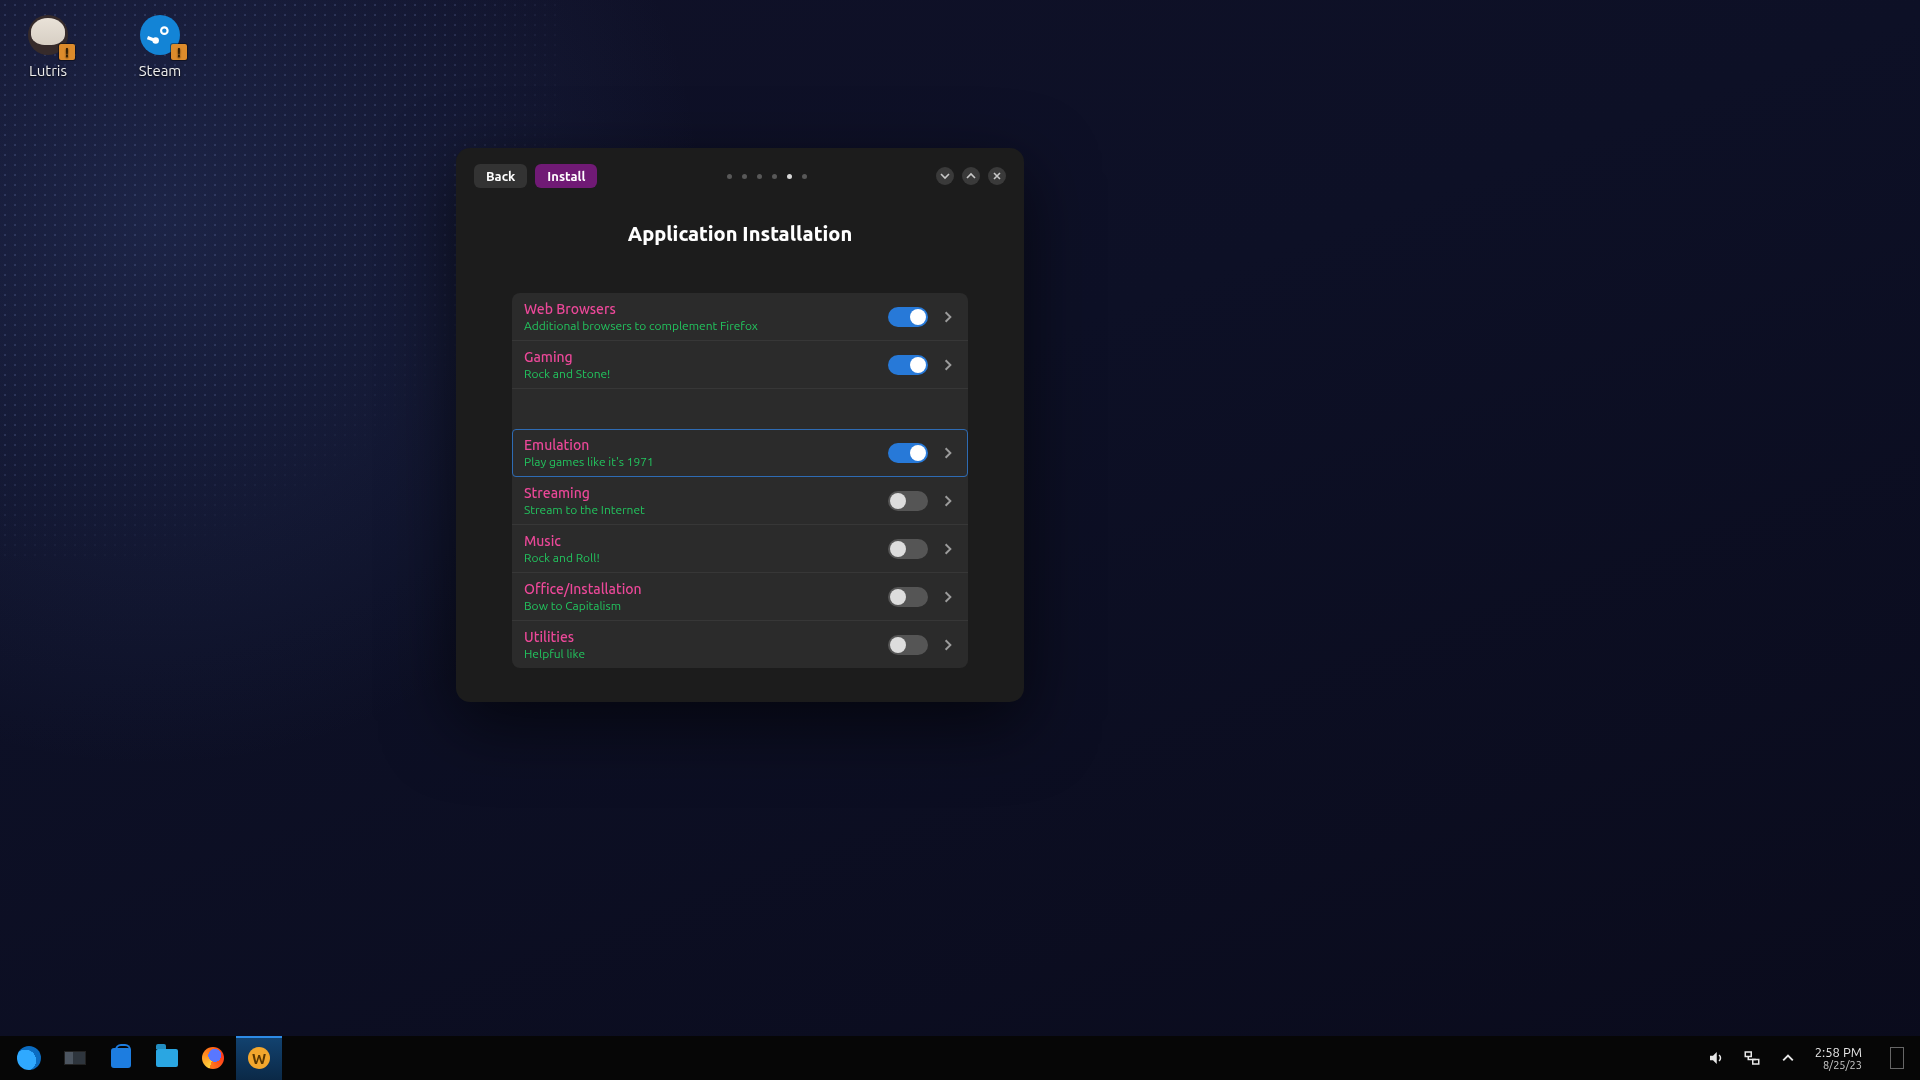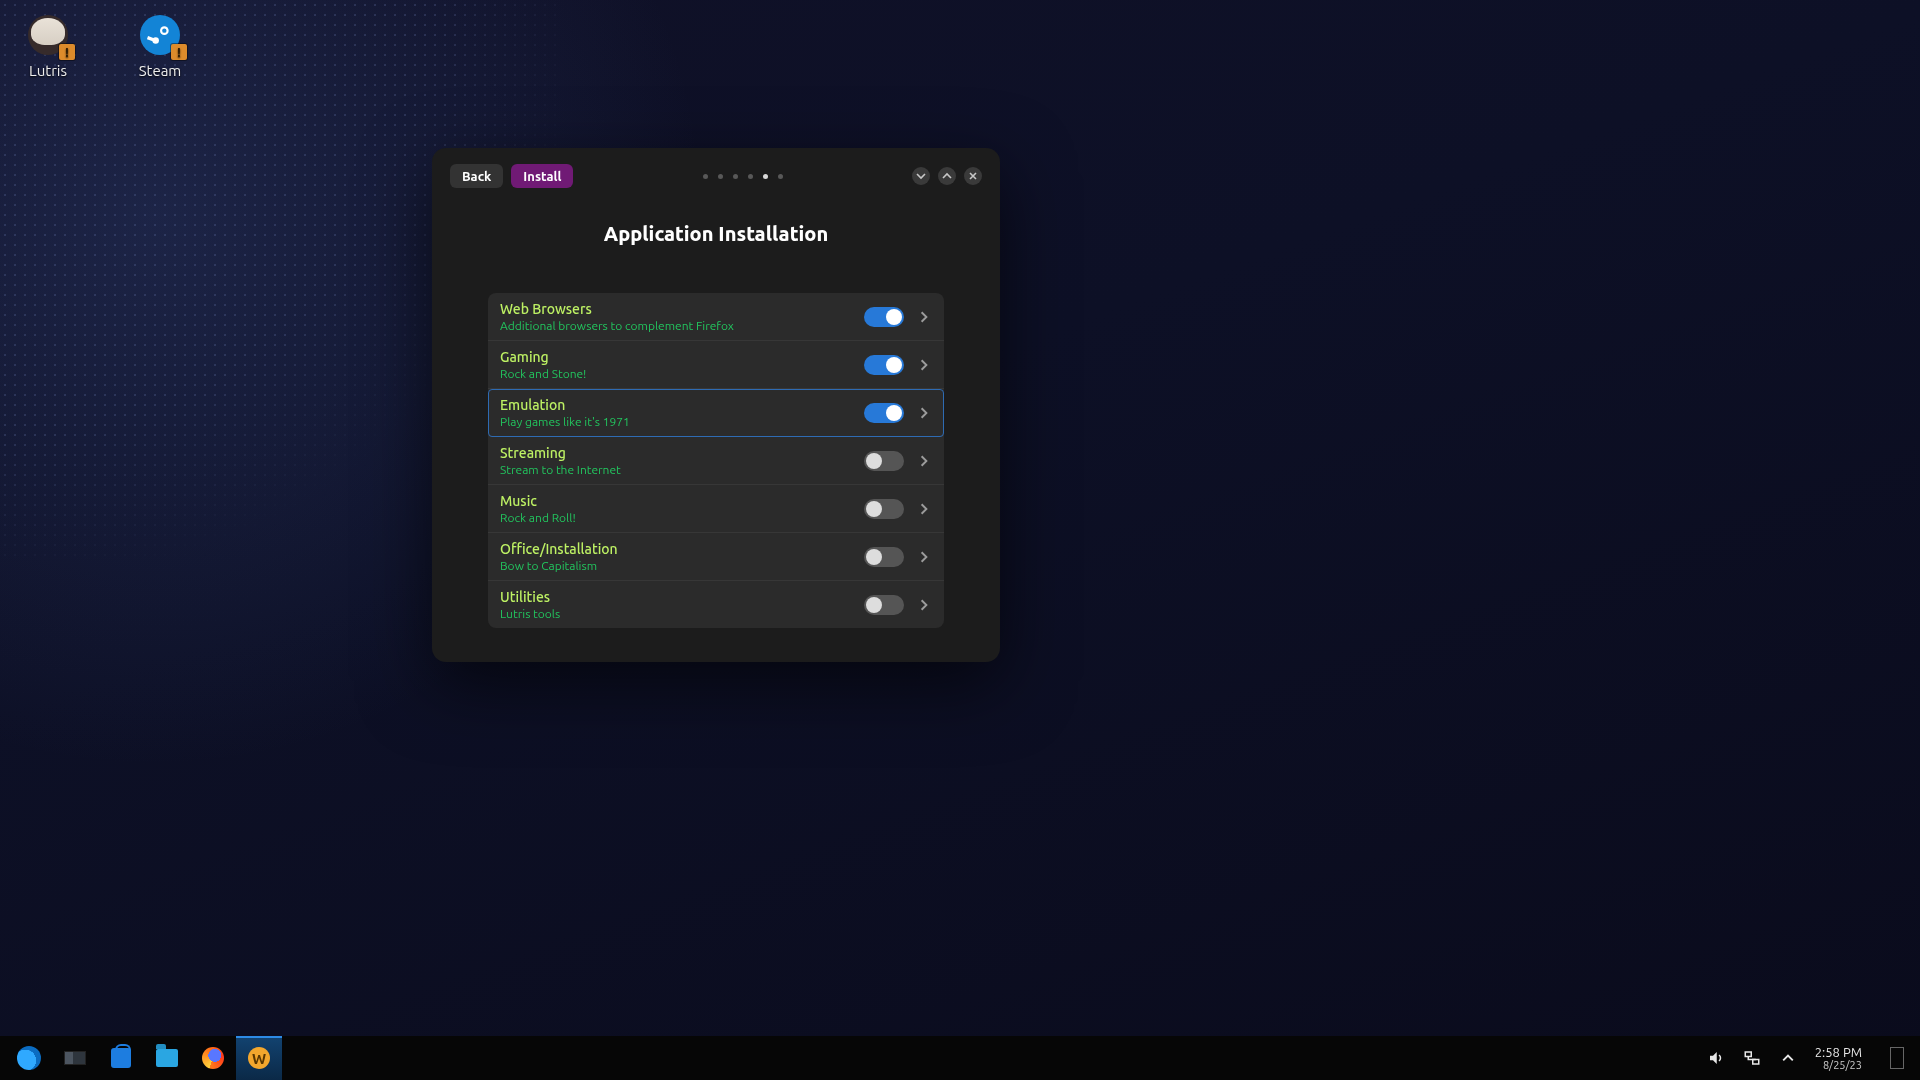--- a/index.html
+++ b/index.html
@@ -39,21 +39,21 @@
     display:flex; align-items:center; justify-content:center; font-size:12px; font-weight:700;
     box-shadow: 0 0 0 1px rgba(0,0,0,.4);
   }
   .lutris-circle { width:40px; height:40px; border-radius:50%; background:#362b2b; overflow:hidden; position:relative; }
   .lutris-circle::after{content:""; position:absolute; inset:3px 3px 10px 3px; background:linear-gradient(#e9e2d8,#d7cfc4); border-radius:50% 50% 40% 40%;}
   .steam-circle { width:40px; height:40px; border-radius:50%; background:#1384d6; display:flex; align-items:center; justify-content:center; }
   .steam-circle svg { width:26px; height:26px; }
 
   
   .dialog {
-    position: absolute; left: 432px; top: 148px; width: 568px;
+    position: absolute; left: 456px; top: 148px; width: 568px;
     background: #1c1c1c; border-radius: 14px; box-shadow: 0 22px 70px rgba(0,0,0,.6);
     padding: 14px 18px 34px;
   }
   .dialog-header { display:flex; align-items:center; justify-content:space-between; height:28px; }
   .header-left { display:flex; gap:8px; }
   .btn {
     height: 24px; padding: 0 12px; border:none; border-radius:6px;
     font-size: 13px; font-weight:600; cursor: pointer; color:#fff;
     display:flex; align-items:center;
   }
@@ -76,23 +76,23 @@
   }
 
   .cat-list { margin: 48px 38px 0; background:#2b2b2b; border-radius:8px; overflow:hidden; }
   .cat-row {
     display:flex; align-items:center; gap:14px;
     padding: 8px 14px 8px 12px;
     border-bottom: 1px solid rgba(255,255,255,.06);
     cursor:pointer;
   }
   .cat-row:last-child { border-bottom:none; }
-  .cat-row.selected { outline: 1px solid #2e6bb3; outline-offset:-1px; border-radius:4px; }
+  .cat-row.selected { outline: 1px solid #2e6bb3; outline-offset:-1px; border-radius:4px;margin-top:40px; }
   .cat-text { flex:1; }
-  .cat-title { color:#bef264; font-size:14px; font-weight:500; }
+  .cat-title { color:#ec4899; font-size:14px; font-weight:500; }
   .cat-sub { color:#22c55e; font-size:12px; margin-top:2px; }
 
   .toggle { position:relative; width:40px; height:20px; border-radius:10px; background:#555; cursor:pointer; flex-shrink:0; }
   .toggle .knob { position:absolute; top:2px; left:2px; width:16px; height:16px; border-radius:50%; background:#ddd; transition:.15s; }
   .toggle.on { background:#2779d8; }
   .toggle.on .knob { left:22px; background:#fff; }
 
   .chev { color:#9a9a9a; }
   .chev svg{width:12px;height:12px;}
 
@@ -255,21 +255,21 @@
           <div class="toggle ">
             <div class="knob"></div>
           </div>
           <div class="chev"><svg viewBox="0 0 10 10">
               <path d="M3 1l4 4-4 4" fill="none" stroke="currentColor" stroke-width="1.6"></path>
             </svg></div>
         </div>
         <div class="cat-row">
           <div class="cat-text">
             <div class="cat-title">Utilities</div>
-            <div class="cat-sub">Lutris tools</div>
+            <div class="cat-sub">Helpful like</div>
           </div>
           <div class="toggle ">
             <div class="knob"></div>
           </div>
           <div class="chev"><svg viewBox="0 0 10 10">
               <path d="M3 1l4 4-4 4" fill="none" stroke="currentColor" stroke-width="1.6"></path>
             </svg></div>
         </div>
       </div>
   </div>

